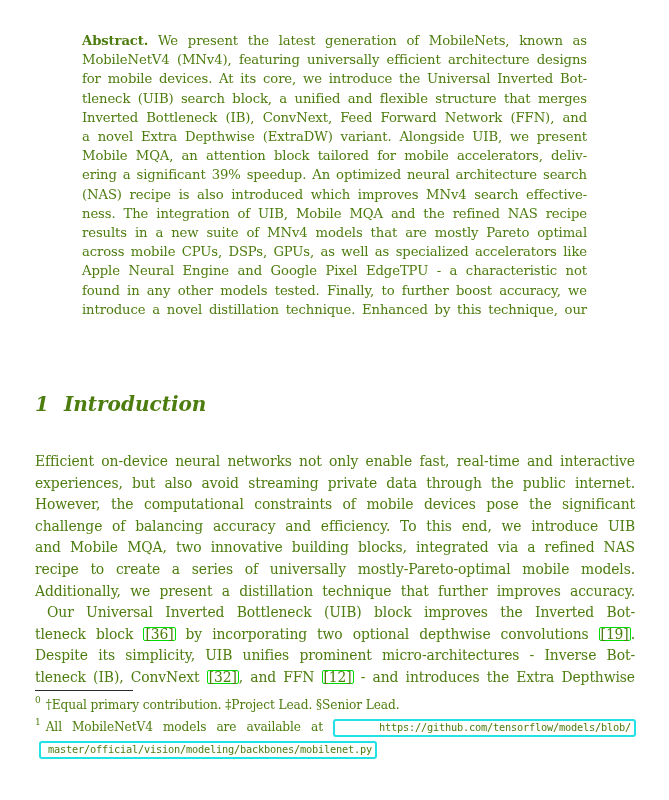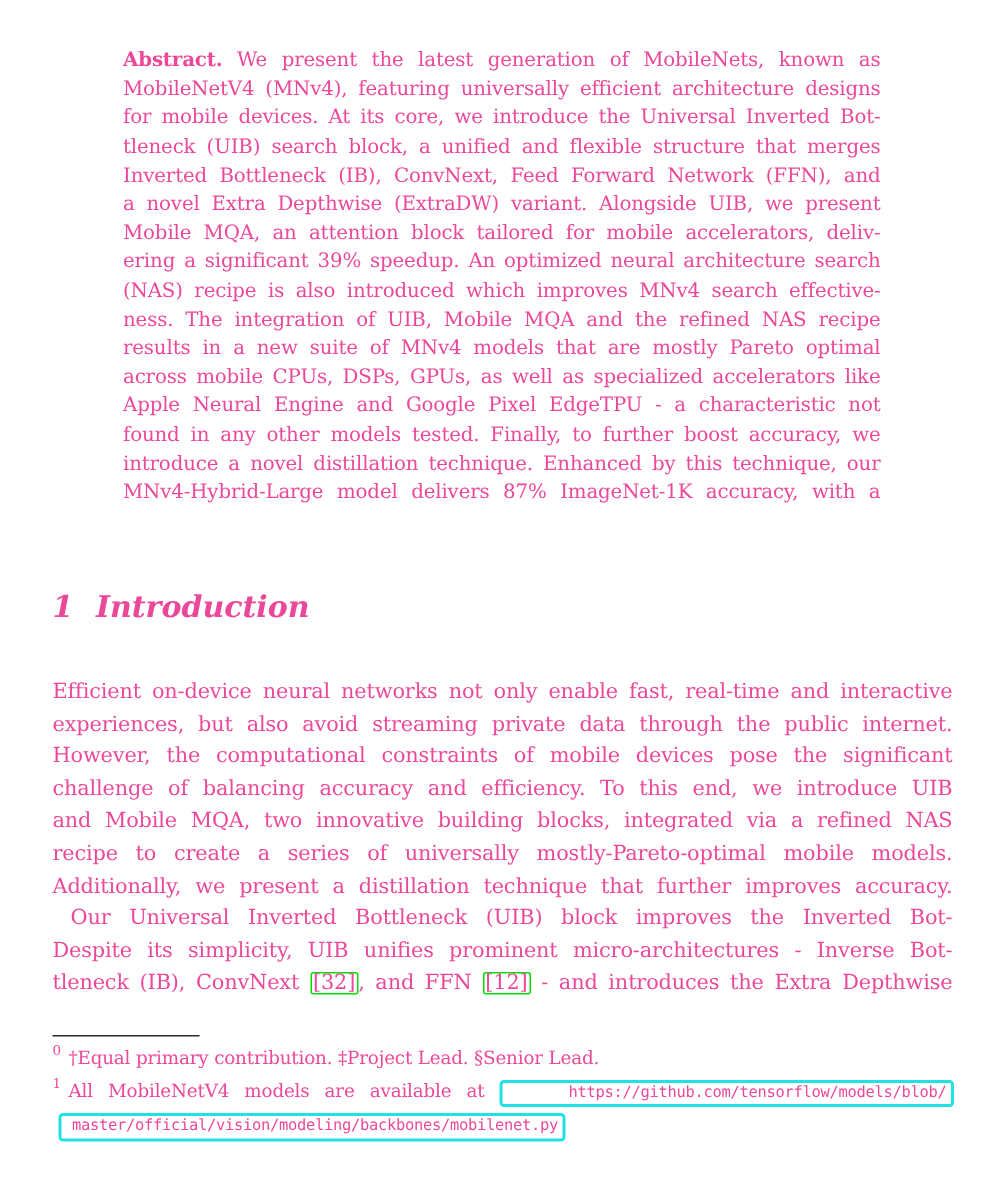--- a/index.html
+++ b/index.html
@@ -1,18 +1,18 @@
 <!DOCTYPE html>
 <html><head>
 <meta charset="utf-8">
 <style>
   html,body{margin:0;padding:0;background:#ffffff;}
   .page{
     position:relative;width:669px;height:800px;background:#ffffff;
-    font-family:"DejaVu Serif", serif;color:#ec4899;overflow:hidden;
+    font-family:"DejaVu Serif", serif;color:#4d7c0f;overflow:hidden;
   }
   .line{text-align:justify;text-align-last:justify;letter-spacing:-0.1px;}
   .line.natural{text-align-last:auto;}
   .abstract{position:absolute;left:82px;top:31px;width:505px;font-size:13.2px;line-height:19.2px;}
   .bf{font-weight:bold;}
   .heading{position:absolute;left:35px;top:392px;font-size:20px;font-weight:bold;letter-spacing:0;font-style:italic;}
   .heading .secnum{margin-right:15px;}
   .body-text{position:absolute;left:35px;top:451px;width:600px;font-size:13.9px;line-height:21.6px;}
   .body-text .line.indent{text-indent:12px;}
   .footnotes{position:absolute;left:35px;top:690px;width:601px;font-size:12.2px;line-height:22px;}
@@ -39,39 +39,39 @@
       <div class="line"><span>a novel Extra Depthwise (ExtraDW) variant. Alongside UIB, we present</span></div>
       <div class="line"><span>Mobile MQA, an attention block tailored for mobile accelerators, deliv-</span></div>
       <div class="line"><span>ering a significant 39% speedup. An optimized neural architecture search</span></div>
       <div class="line"><span>(NAS) recipe is also introduced which improves MNv4 search effective-</span></div>
       <div class="line"><span>ness. The integration of UIB, Mobile MQA and the refined NAS recipe</span></div>
       <div class="line"><span>results in a new suite of MNv4 models that are mostly Pareto optimal</span></div>
       <div class="line"><span>across mobile CPUs, DSPs, GPUs, as well as specialized accelerators like</span></div>
       <div class="line"><span>Apple Neural Engine and Google Pixel EdgeTPU - a characteristic not</span></div>
       <div class="line"><span>found in any other models tested. Finally, to further boost accuracy, we</span></div>
       <div class="line"><span>introduce a novel distillation technique. Enhanced by this technique, our</span></div>
-      <div class="line"><span>MNv4-Hybrid-Large model delivers 87% ImageNet-1K accuracy, with a</span></div>
     </div>
 
   <div class="heading">
     <span class="secnum">1</span><span>Introduction</span>
   </div>
 
   <div class="body-text">
     <div>
         <div class="line"><span>Efficient on-device neural networks not only enable fast, real-time and interactive</span></div>
         <div class="line"><span>experiences, but also avoid streaming private data through the public internet.</span></div>
         <div class="line"><span>However, the computational constraints of mobile devices pose the significant</span></div>
         <div class="line"><span>challenge of balancing accuracy and efficiency. To this end, we introduce UIB</span></div>
         <div class="line"><span>and Mobile MQA, two innovative building blocks, integrated via a refined NAS</span></div>
         <div class="line"><span>recipe to create a series of universally mostly-Pareto-optimal mobile models.</span></div>
         <div class="line"><span>Additionally, we present a distillation technique that further improves accuracy.</span></div>
       </div>
     <div>
         <div class="line indent"><span>Our Universal Inverted Bottleneck (UIB) block improves the Inverted Bot-</span></div>
+        <div class="line"><span>tleneck block </span><span class="box green" style="border-color: rgb(0, 221, 0);">[36]</span><span> by incorporating two optional depthwise convolutions </span><span class="box green" style="border-color: rgb(0, 221, 0);">[19]</span><span>.</span></div>
         <div class="line"><span>Despite its simplicity, UIB unifies prominent micro-architectures - Inverse Bot-</span></div>
         <div class="line"><span>tleneck (IB), ConvNext </span><span class="box green" style="border-color: rgb(0, 221, 0);">[32]</span><span>, and FFN </span><span class="box green" style="border-color: rgb(0, 221, 0);">[12]</span><span> - and introduces the Extra Depthwise</span></div>
       </div>
   </div>
 
   <div class="footnotes">
     <div class="fn-rule"></div>
     <div>
         <div class="line natural"><sup class="fnmark">0</sup><span>†Equal primary contribution. ‡Project Lead. §Senior Lead.</span></div>
       </div>

